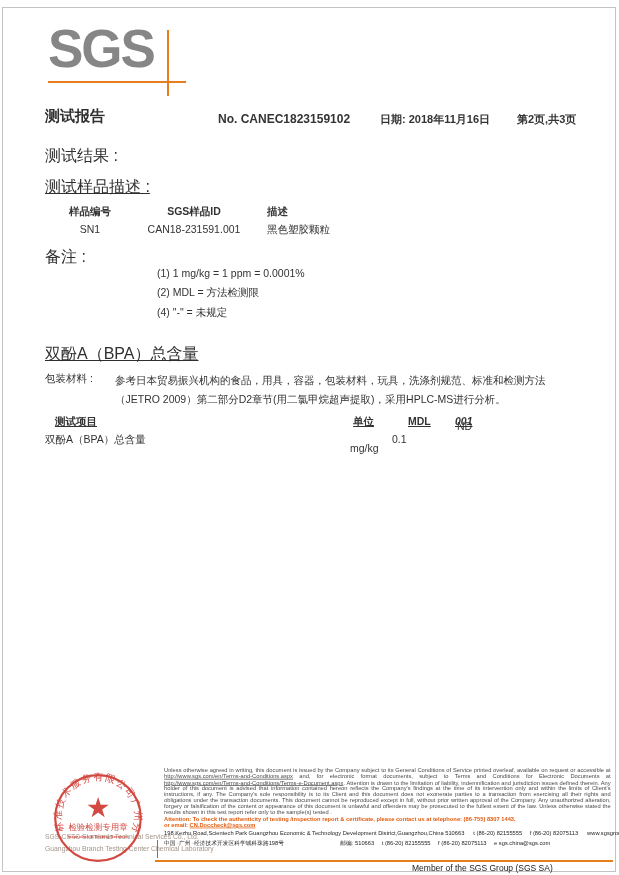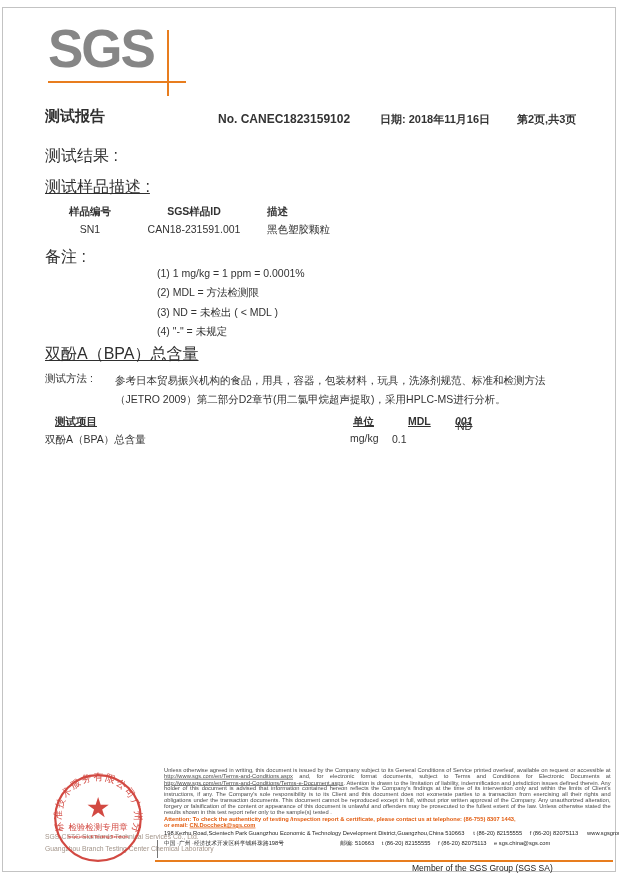--- a/index.html
+++ b/index.html
@@ -79,36 +79,35 @@
     <span class="s-c1">SN1</span>
     <span class="s-c2">CAN18-231591.001</span>
     <span class="s-c3">黑色塑胶颗粒</span>
   </div>
 </div>
 
 <div class="abs sec-label" style="left:45px;top:247px;">备注 :</div>
 <div class="abs notes">
   <div>(1) 1 mg/kg = 1 ppm = 0.0001%</div>
   <div>(2) MDL = 方法检测限</div>
-  <div>(3) ND = 未检出 ( &lt; MDL )</div>
   <div>(4) "-" = 未规定</div>
 </div>
 
 <div class="abs sec-label u" style="left:45px;top:344px;">双酚A（BPA）总含量</div>
 
-<div class="abs method-label">测试方法 :</div>
+<div class="abs method-label">包装材料 :</div>
 <div class="abs method-text">参考日本贸易振兴机构的食品，用具，容器，包装材料，玩具，洗涤剂规范、标准和检测方法（JETRO 2009）第二部分D2章节(用二氯甲烷超声提取)，采用HPLC-MS进行分析。</div>
 
 <div class="rt">
   <span class="b u" style="left:55px;top:415px;">测试项目</span>
   <span class="b u" style="left:353px;top:415px;">单位</span>
   <span class="b u" style="left:408px;top:415px;">MDL</span>
   <span class="b u i" style="left:455px;top:415px;">001</span>
   <span style="left:45px;top:433px;">双酚A（BPA）总含量</span>
-  <span style="left:350px;top:432px;">mg/kg</span>
+  <span style="left:350px;top:442px;">mg/kg</span>
   <span style="left:392px;top:433px;text-align:center;">0.1</span>
   <span style="left:457px;top:408px;margin-top:12px;">ND</span>
 </div>
 
 <div class="abs company-lines">
   <div>SGS-CSTC Standards Technical Services Co., Ltd.</div>
   <div>Guangzhou Branch Testing Center Chemical Laboratory</div>
 </div>
 
 <svg class="abs stamp-svg" viewBox="0 0 100 100">

